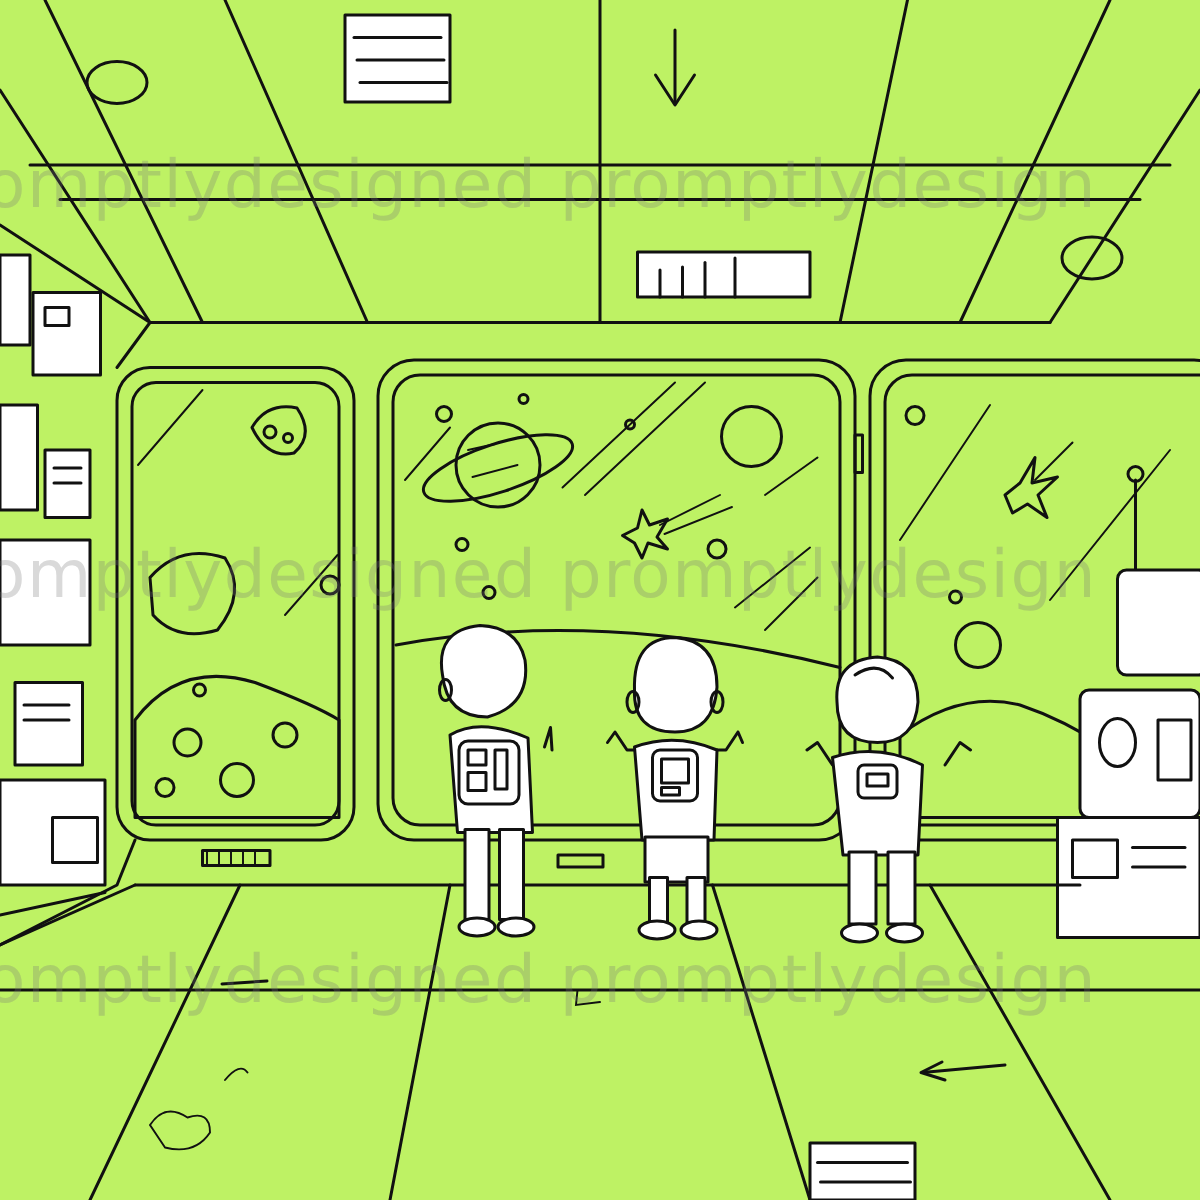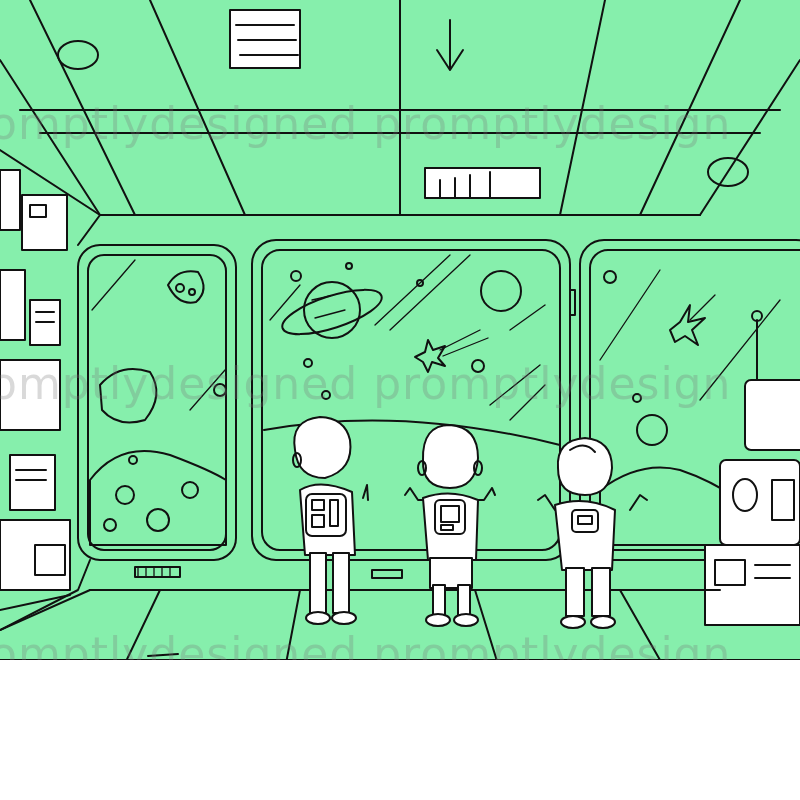--- a/index.html
+++ b/index.html
@@ -1,16 +1,16 @@
 <!DOCTYPE html>
 <html><head>
 <meta charset="utf-8">
 <style>
   html,body{margin:0;padding:0;background:#fff;}
-  .canvas{position:relative;width:800px;height:660px;overflow:hidden;background:#86efac;}
+  .canvas{position:relative;width:800px;height:800px;overflow:hidden;background:#bef264;}
   svg{position:absolute;left:0;top:0;}
   .ln{fill:none;stroke:#111;stroke-width:2;stroke-linecap:round;stroke-linejoin:round;}
   .thin{fill:none;stroke:#111;stroke-width:1.3;stroke-linecap:round;}
   .wf{fill:#fff;stroke:#111;stroke-width:2;stroke-linejoin:round;}
   .wm{position:absolute;font-family:"DejaVu Sans",sans-serif;font-size:44px;color:rgba(120,120,120,0.28);white-space:nowrap;letter-spacing:1px;pointer-events:none;}
 </style>
 </head>
 <body>
 
 <div class="canvas">

